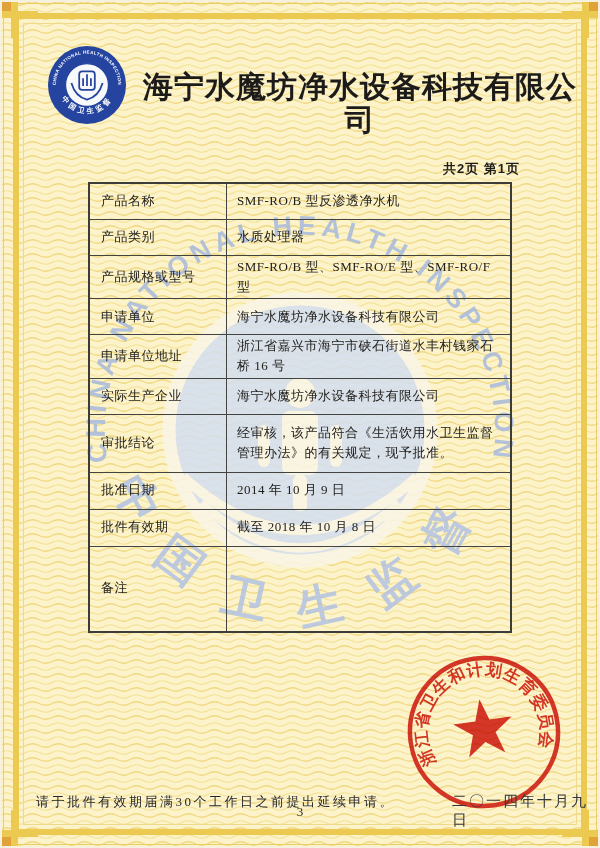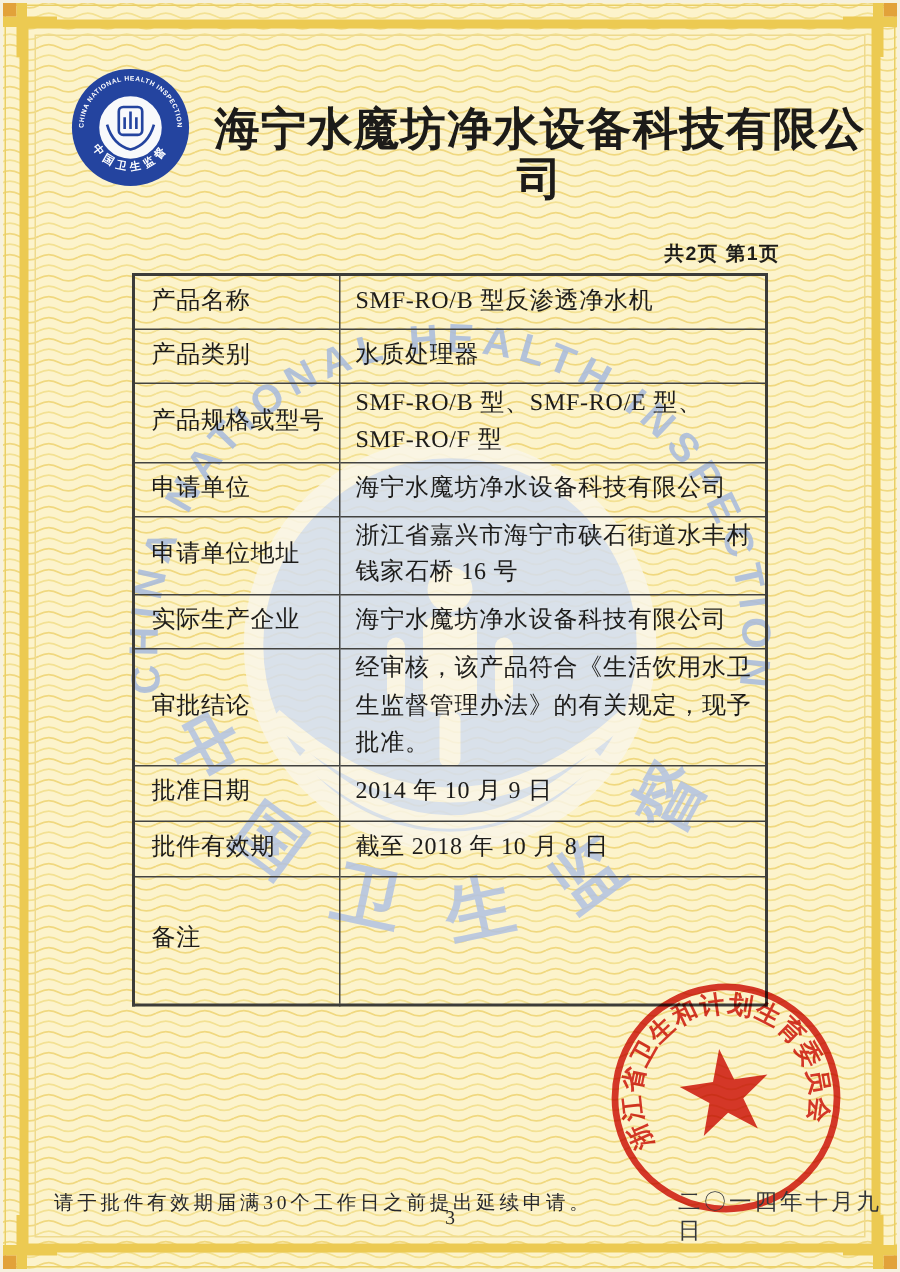--- a/index.html
+++ b/index.html
@@ -27,21 +27,21 @@
     font-family:"Liberation Sans", sans-serif;color:#1c1b19;}
   .title-line1{font-size:30px;font-weight:bold;letter-spacing:1px;line-height:1.1;}
   .title-line2{font-size:27px;font-weight:bold;letter-spacing:16px;padding-left:16px;margin-top:7px;line-height:1.1;}
   .page-indicator{position:absolute;right:80px;top:160px;font-size:13px;font-weight:bold;
     color:#1e1d1b;letter-spacing:1px;font-family:Liberation Sans, sans-serif;}
   
   .watermark{position:absolute;left:55px;top:185px;opacity:0.85;pointer-events:none;}
   
   table.approval{position:absolute;left:88px;top:182px;width:424px;border-collapse:collapse;
     background:transparent;}
-  table.approval td{border:1.6px solid #434340;font-size:16px;color:#1d1c1a;
+  table.approval td{border:1.6px solid #434340;font-size:13px;color:#1d1c1a;
     letter-spacing:0.5px;vertical-align:middle;line-height:1.55;}
   table.approval{border:2.2px solid #3c3c39;}
   td.label-cell{width:124px;padding-left:11px;}
   td.value-cell{padding-left:10px;padding-right:8px;}
   .row0 td,.row1 td{height:33px;}
   .row2 td{height:38px;}
   .row3 td{height:33px;}
   .row4 td{height:38px;}
   .row5 td{height:33px;}
   .row6 td{height:38px;}

